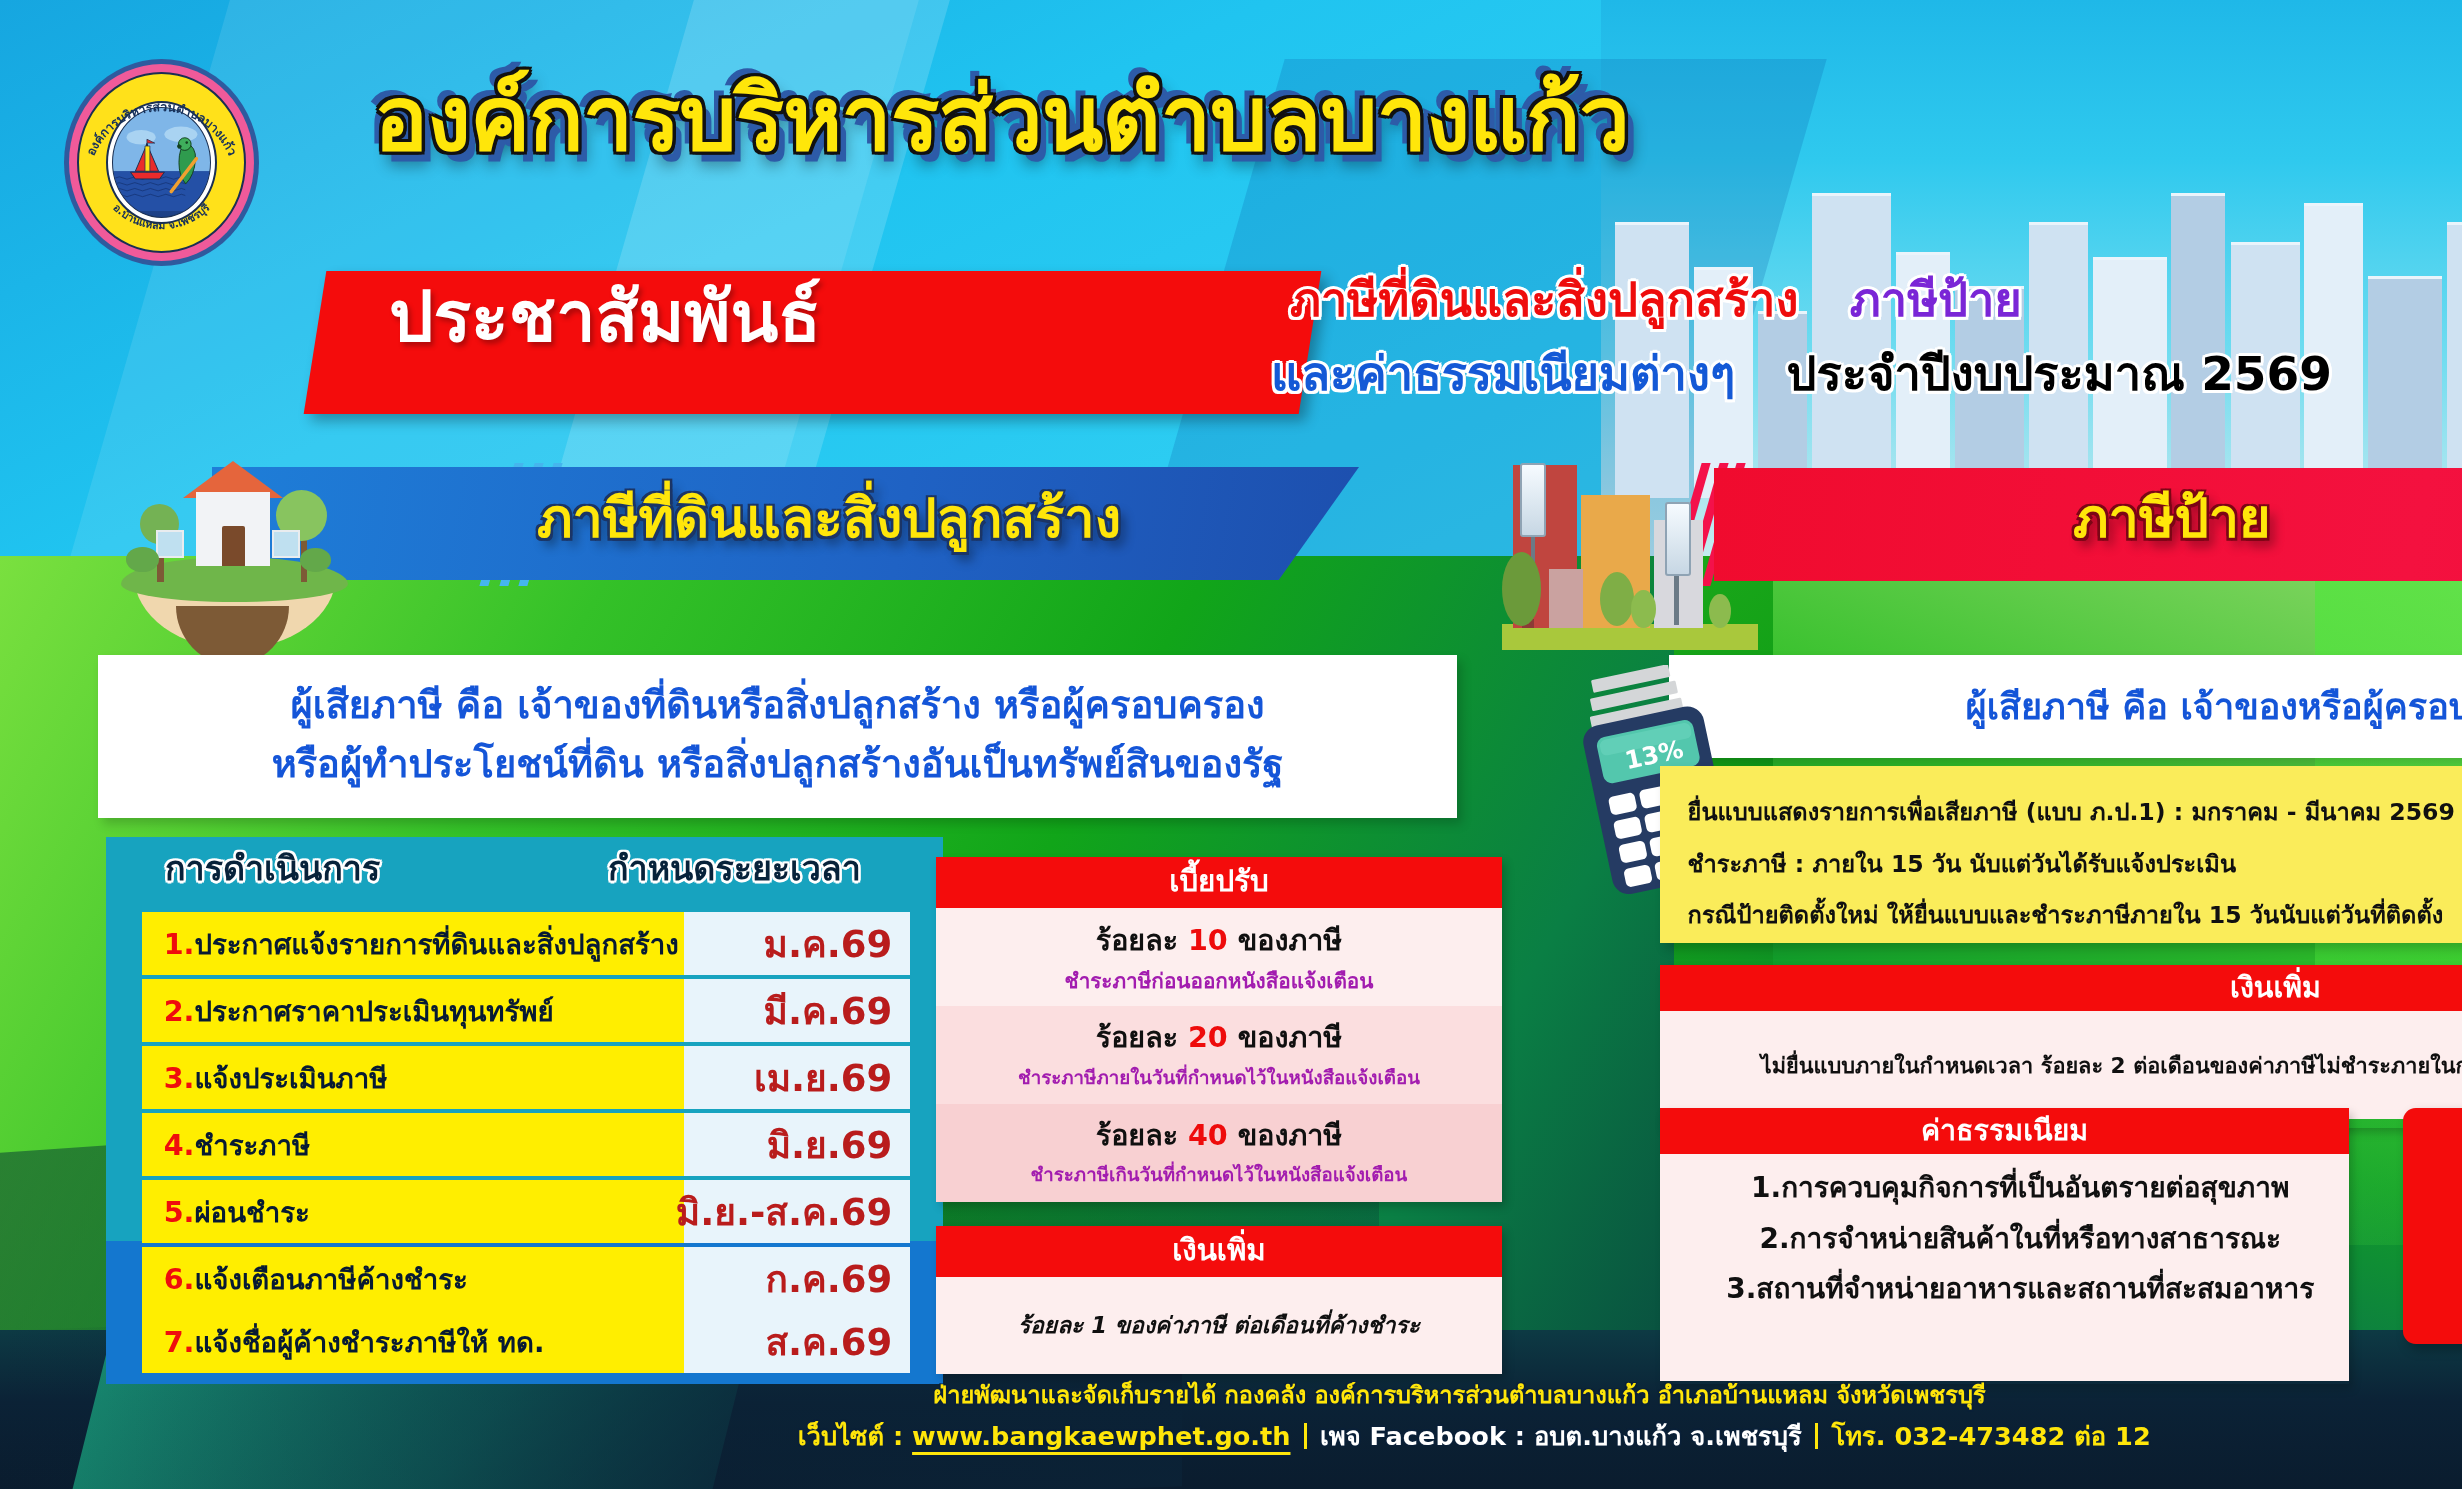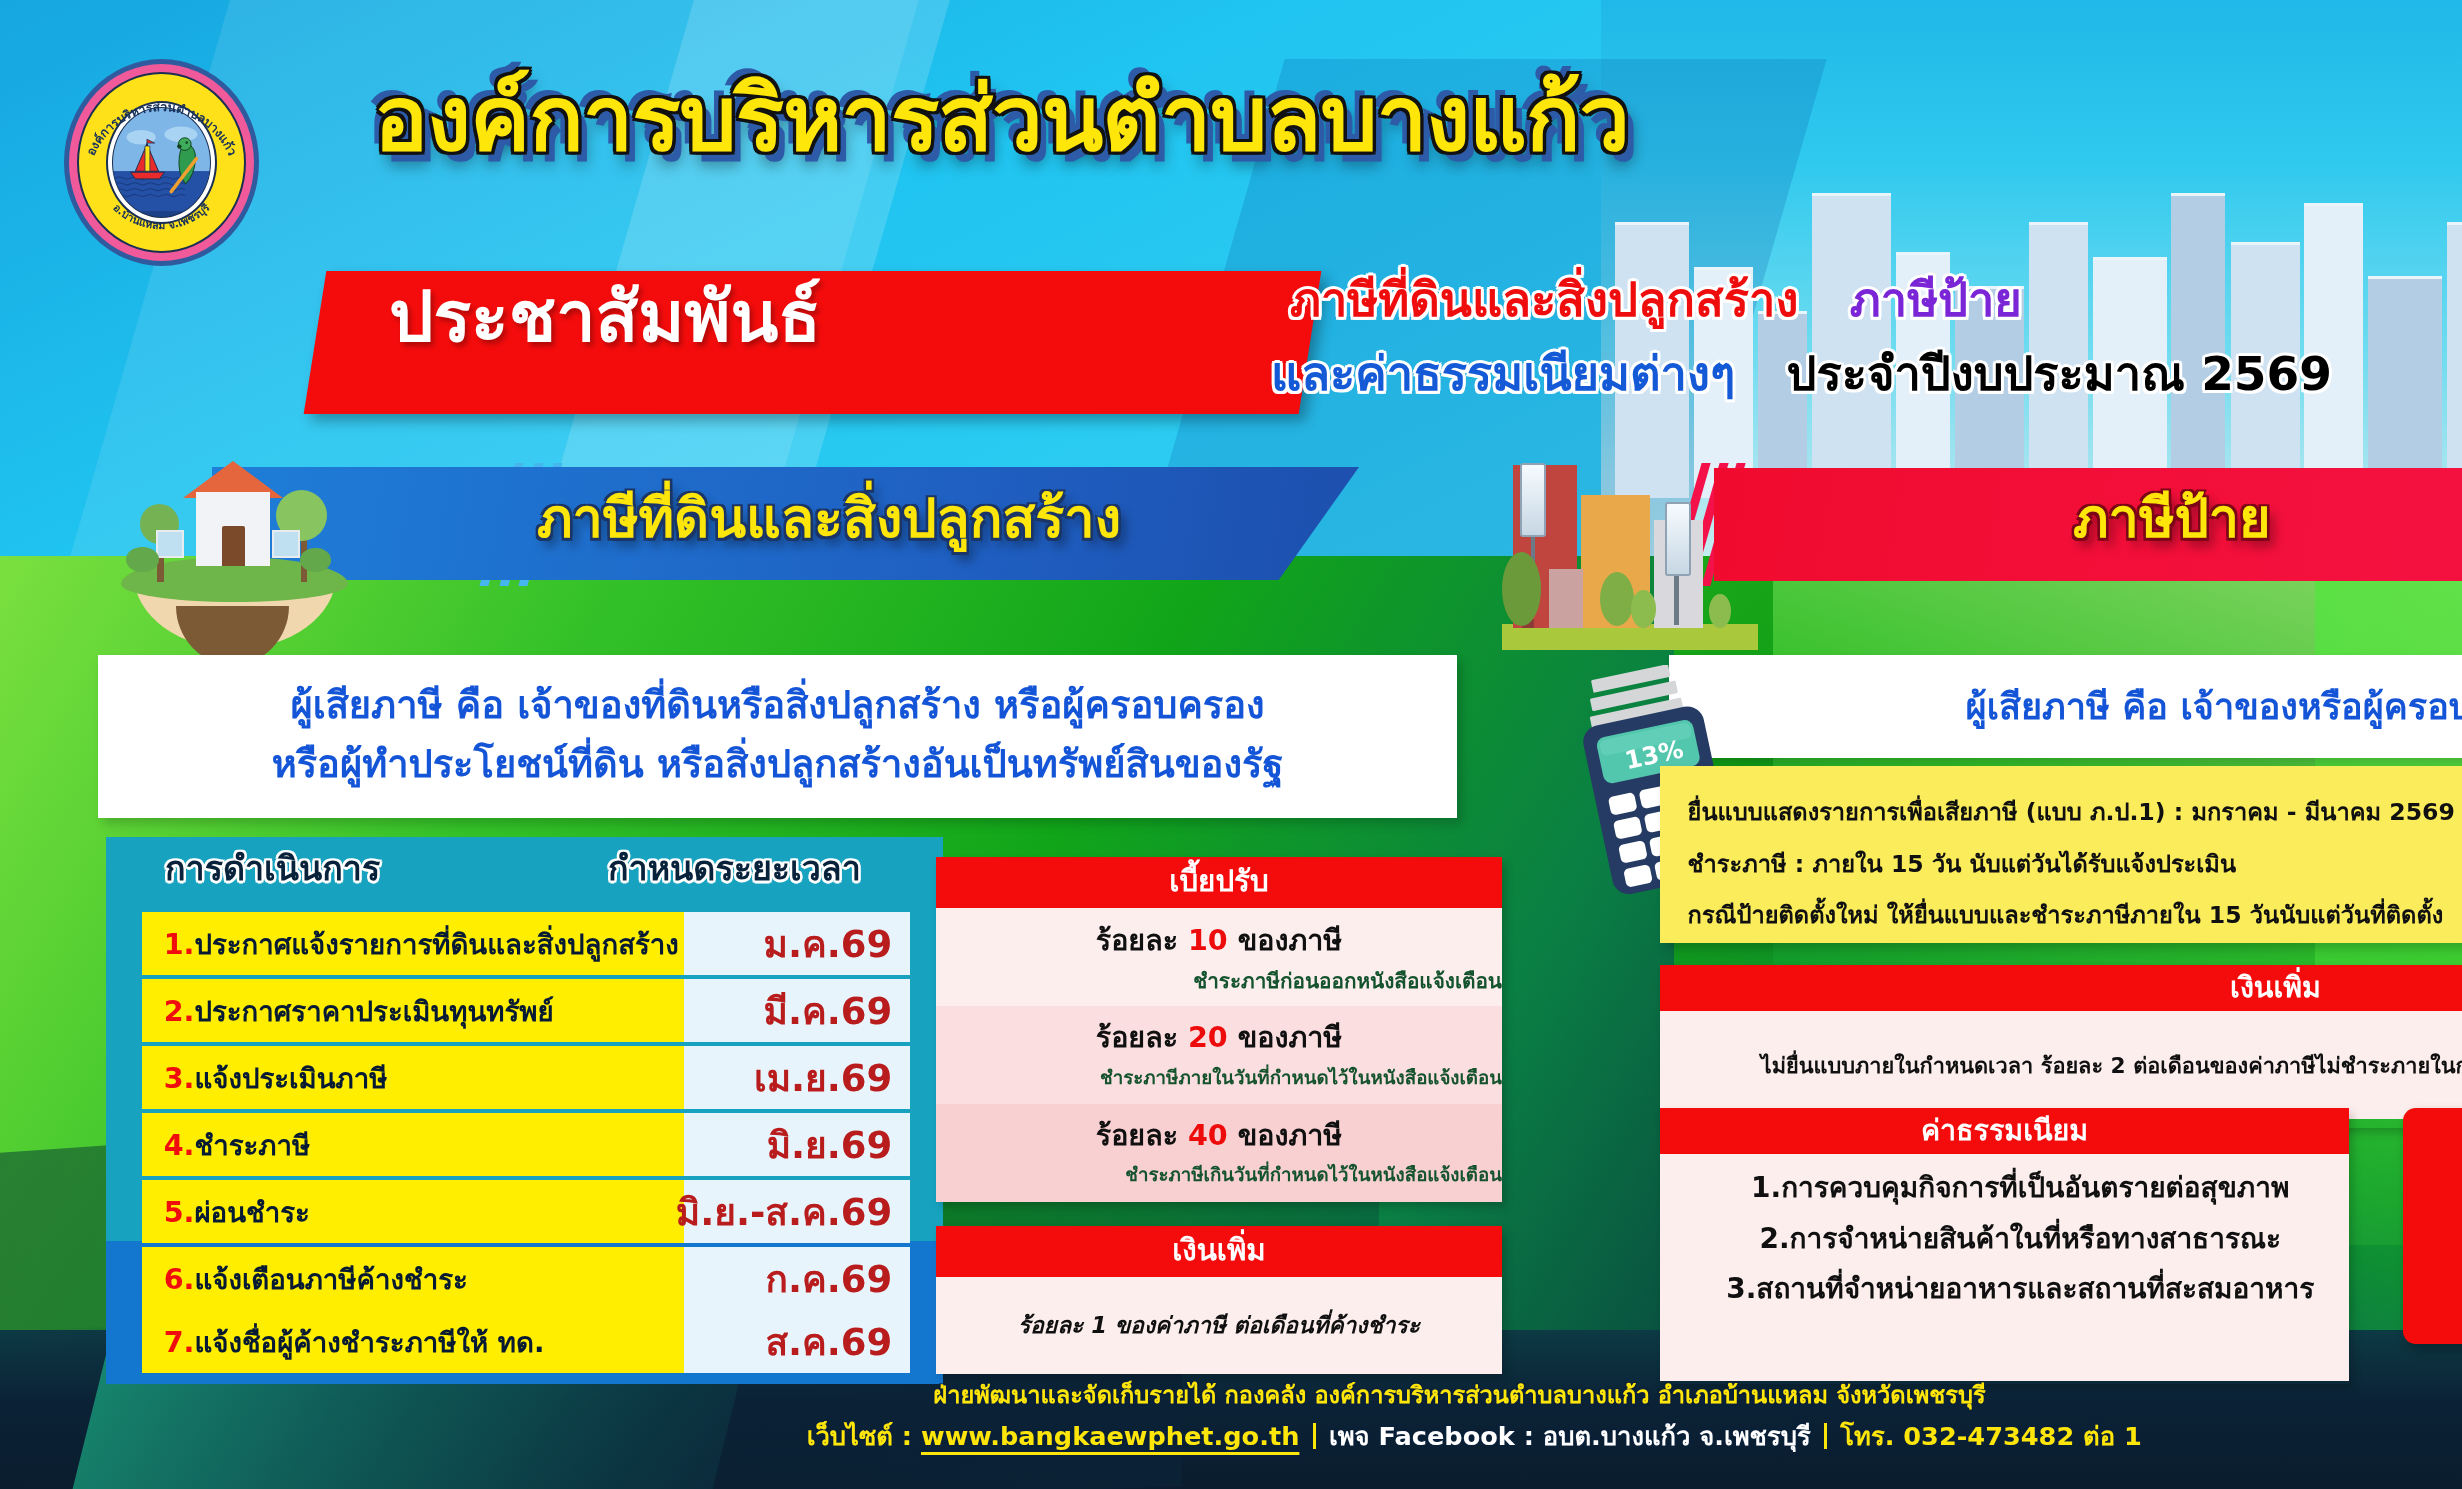--- a/index.html
+++ b/index.html
@@ -246,21 +246,21 @@
 
   
   .pbox { position:absolute; box-shadow: 3.9px 4.9px 8.9px rgba(0,0,0,.22); }
   .pbox .hd {
     background:#f40c0c; color:#fff; font-size: 29.5px; font-weight: 900;
     text-align:center; line-height: 1; padding: 9.8px 0 11.8px;
   }
   .pbox .bd { background:#fdeeee; }
   .prate { text-align:center; font-size: 28.6px; font-weight: 900; color:#101010; line-height:1; white-space:nowrap; }
   .prate b { color:#ee0b0b; }
-  .pdesc { text-align:right; font-size: 20.7px; font-weight: 700; color:#14532d; line-height:1; white-space:nowrap; }
+  .pdesc { text-align:center; font-size: 20.7px; font-weight: 700; color:#a21caf; line-height:1; white-space:nowrap; }
 
   
   .intro-box-right {
     position:absolute; left: 1669px; top: 655px; width: 1246px; height: 103px;
     background:#ffffff; box-shadow: 4.9px 5.9px 9.8px rgba(0,0,0,.18);
     display:flex; align-items:center; justify-content:center;
   }
   .intro-box-right .t {
     font-size: 36px; font-weight: 900; color:#1455d8; line-height:1; white-space:nowrap;
   }
@@ -645,18 +645,18 @@
     
   </div>
 
   <div class="footer">
     <div class="foot1">ฝ่ายพัฒนาและจัดเก็บรายได้ กองคลัง องค์การบริหารส่วนตำบลบางแก้ว อำเภอบ้านแหลม จังหวัดเพชรบุรี</div>
     <div class="foot2">
       <span>เว็บไซต์ : </span><span class="url">www.bangkaewphet.go.th</span>
       <span class="sep"></span>
       <span class="white">เพจ Facebook : อบต.บางแก้ว จ.เพชรบุรี</span>
       <span class="sep"></span>
-      <span>โทร. 032-473482 ต่อ 1</span>
+      <span>โทร. 032-473482 ต่อ 12</span>
     </div>
   </div>
 
 </div>
 
 
 </body></html>

